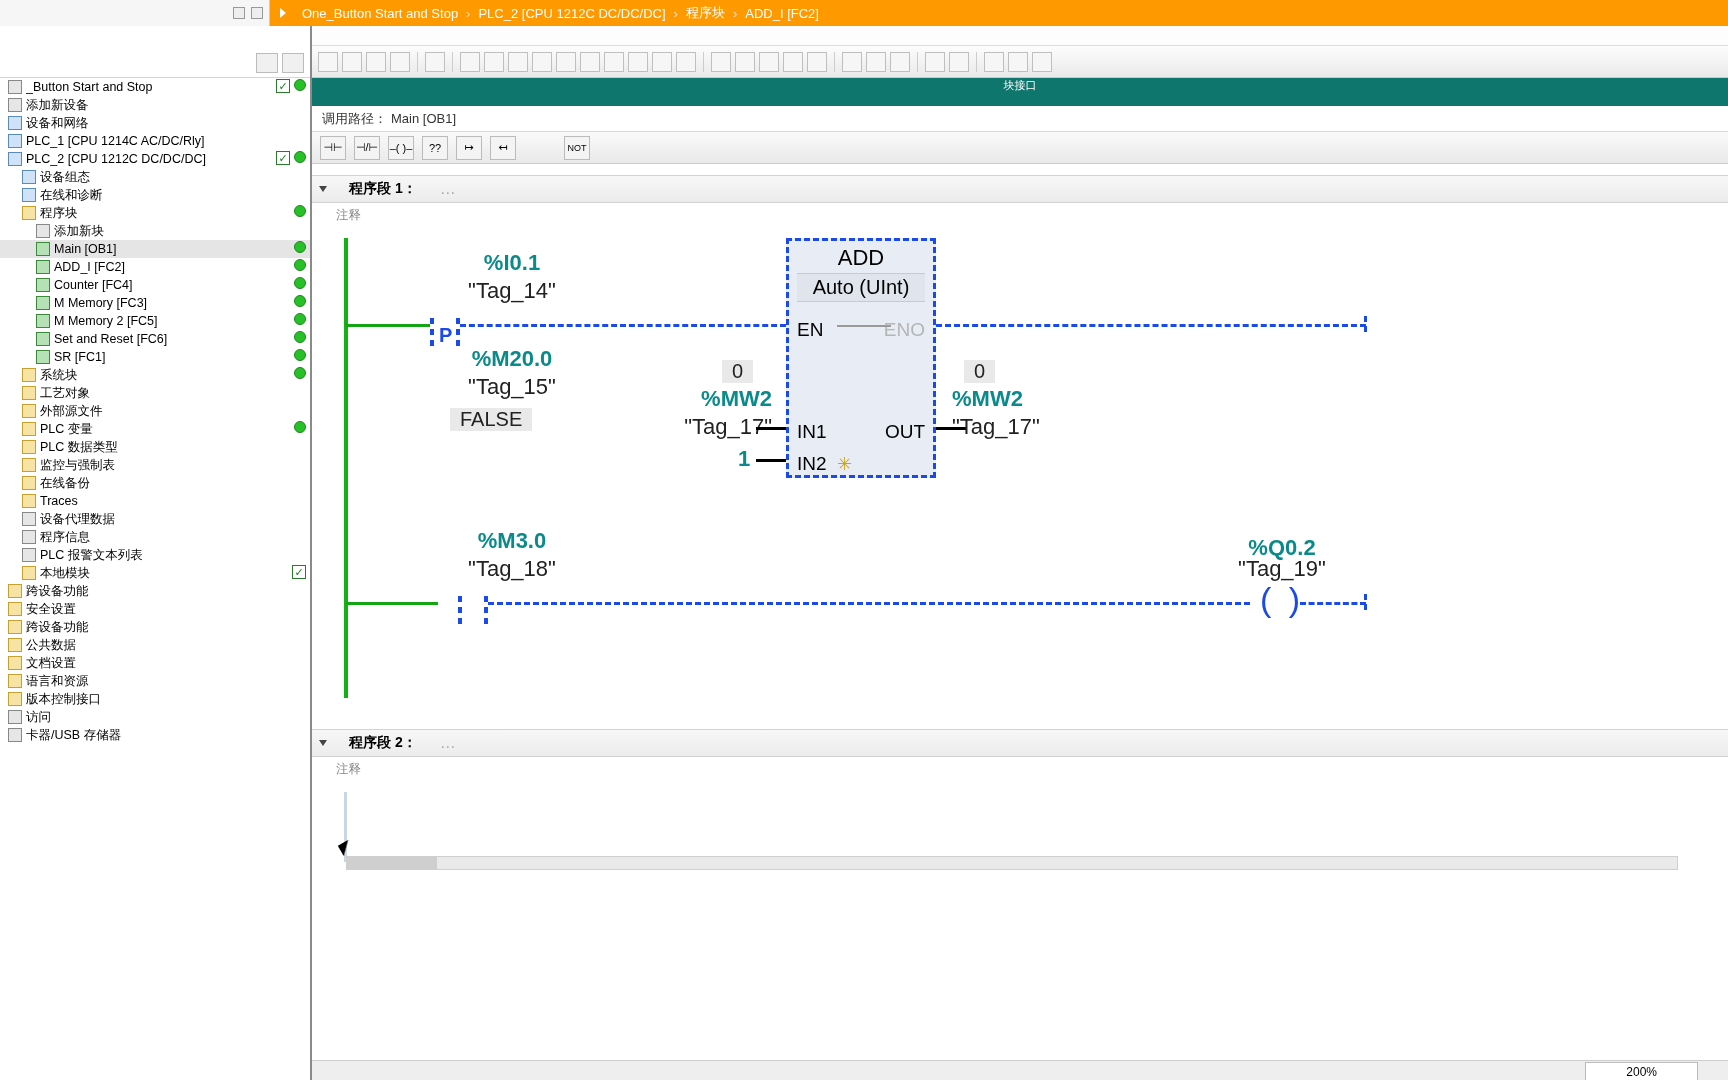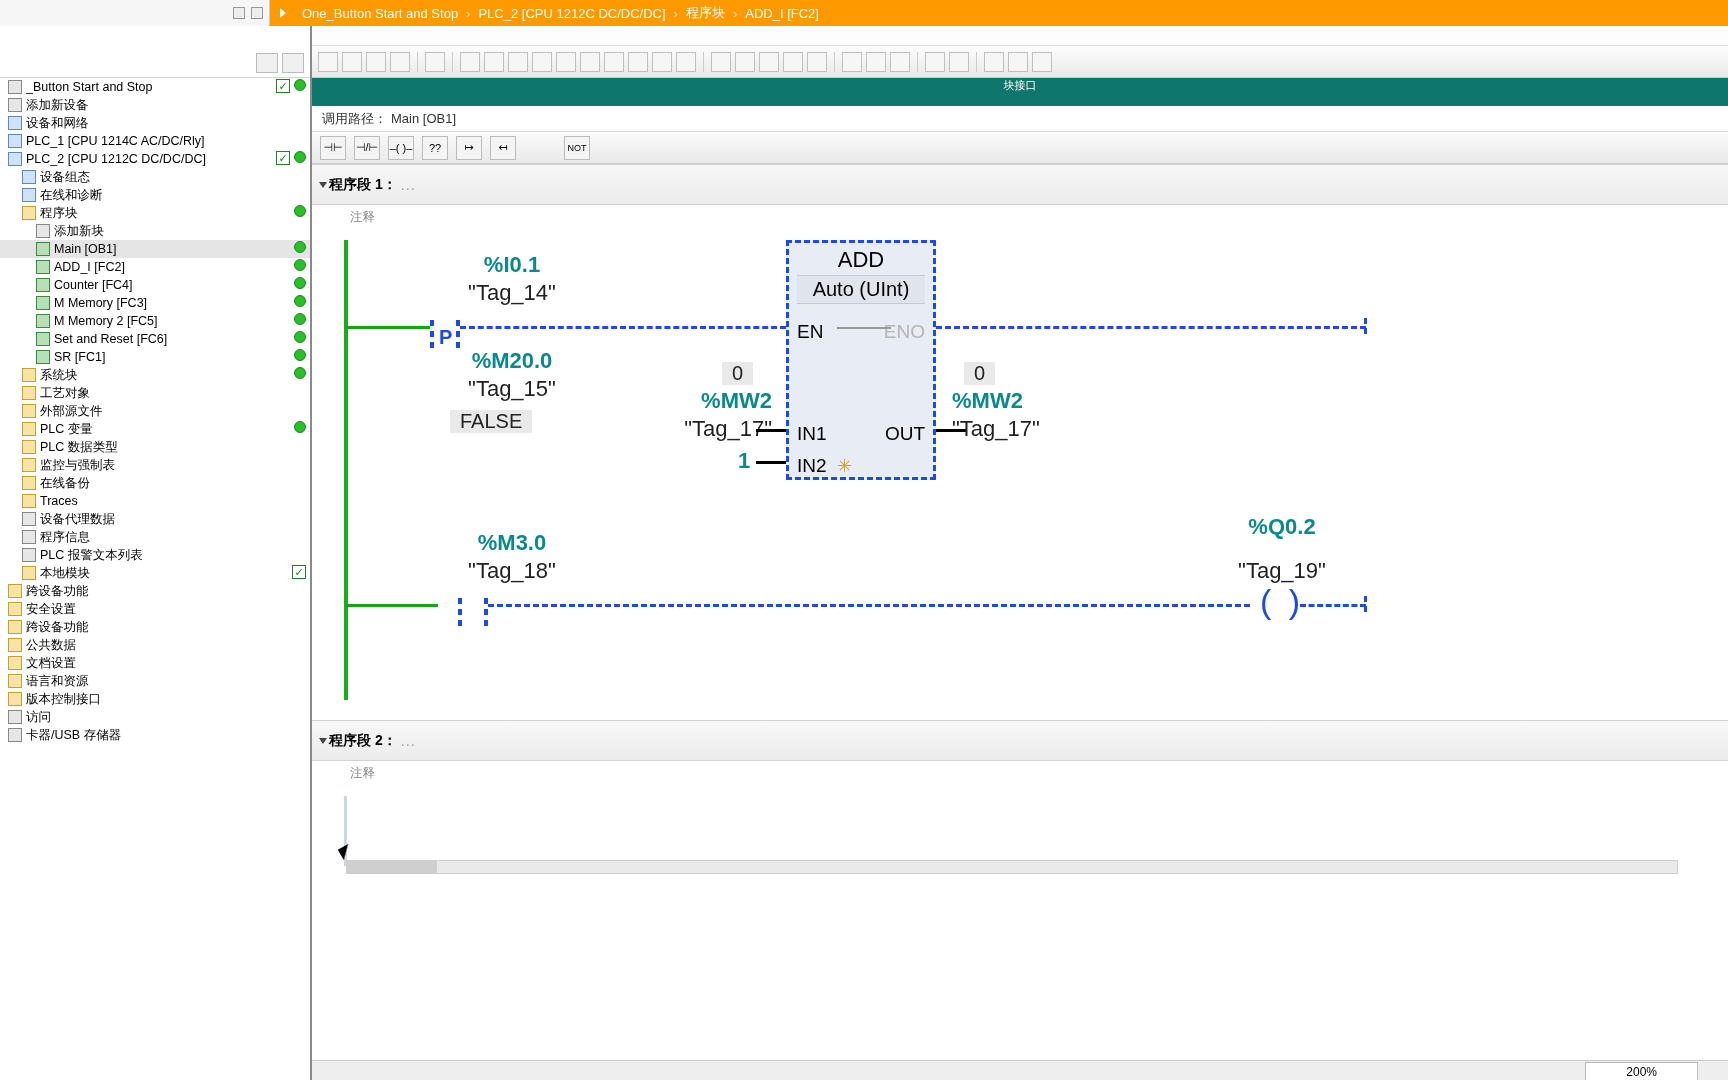--- a/index.html
+++ b/index.html
@@ -65,27 +65,27 @@
   height:32px; background:linear-gradient(#fafafa,#e9e9e9); border-bottom:1px solid #ccc;
   display:flex; align-items:center; gap:8px; padding:0 8px;
 }
 .lad-toolbar .ladbtn {
   width:26px;height:24px;border:1px solid #bbb;background:#f4f4f4;
   display:flex;align-items:center;justify-content:center;font-size:11px;
 }
 .networks { flex:1; overflow:auto; background:#fff; }
 
 .network-header {
-  display:flex; align-items:center; gap:3px; height:41px; padding:0 8px;
-  background:linear-gradient(#f7f7f7,#ececec); border-top:1px solid #d3d3d3; border-bottom:1px solid #d3d3d3;
+  display:flex; align-items:center; gap:23px; height:28px; padding:0 8px;
+  background:linear-gradient(#f7f7f7,#ececec); border-top:1px solid #d3d3d3; border-bottom:1px solid #d3d3d3;margin-top:11px;
 }
 .network-header .collapse { width:0;height:0;border-left:6px solid #444;border-top:4px solid transparent;border-bottom:4px solid transparent; transform:rotate(90deg);}
 .network-header .title { font-weight:bold; font-size:14px; }
 .network-header .dots { color:#aaa; }
-.comment { font-size:12.5px; color:#888; padding:4px 38px; }
+.comment { font-size:12.5px; color:#888; padding:4px 24px; }
 
 .lad-canvas { position:relative; height:490px; }
 .rail {
   position:absolute; left:32px; top:10px; width:4px; height:460px;
   background:#15b015;
 }
 .seg {
   position:absolute; height:3px; background:#14a514;
 }
 .contact {
@@ -542,21 +542,21 @@
 
           <div class="seg" style="left:34px; top:374px; width:92px;"></div>
           <div class="tag-addr" style="left:80px; top:300px; width:240px;">%M3.0</div>
           <div class="tag-name" style="left:80px; top:328px; width:240px;">"Tag_18"</div>
           <div class="contact dashed" style="left:146px; top:350px;">
             <div class="bar barL"></div>
               <div class="bar barR"></div>
           </div>
           <div class="dline" style="left:176px; top:374px; width:762px;"></div>
 
-          <div class="tag-addr" style="left:870px; top:284px; width:200px;">%Q0.2</div>
+          <div class="tag-addr" style="left:870px; top:307px; width:200px;">%Q0.2</div>
           <div class="tag-name" style="left:870px; top:328px; width:200px;">"Tag_19"</div>
           <div class="coil" style="left:948px; top:358px;">
             <span class="paren l">(</span>
               <span class="paren r">)</span>
           </div>
           <div class="dline" style="left:988px; top:374px; width:66px;"></div>
           <div style="position:absolute; left:1052px; top:366px; width:3px; height:16px; border-left:3px dashed #1b4ae6;"></div>
 
         </div>
 

